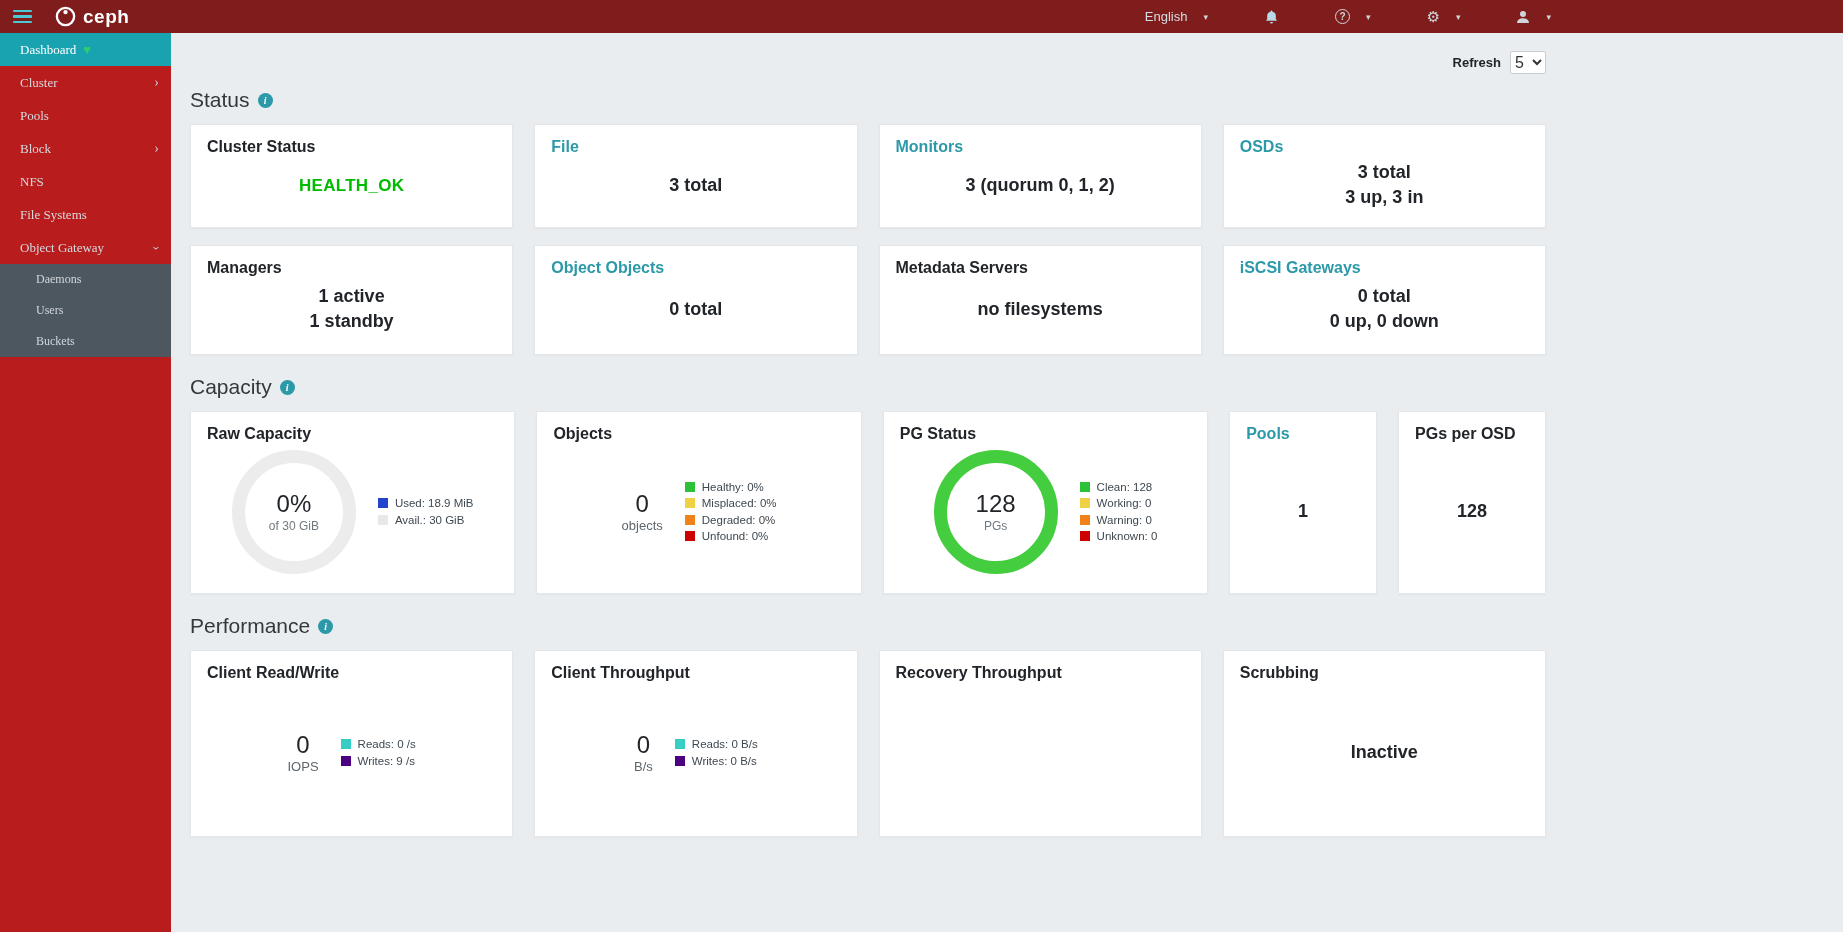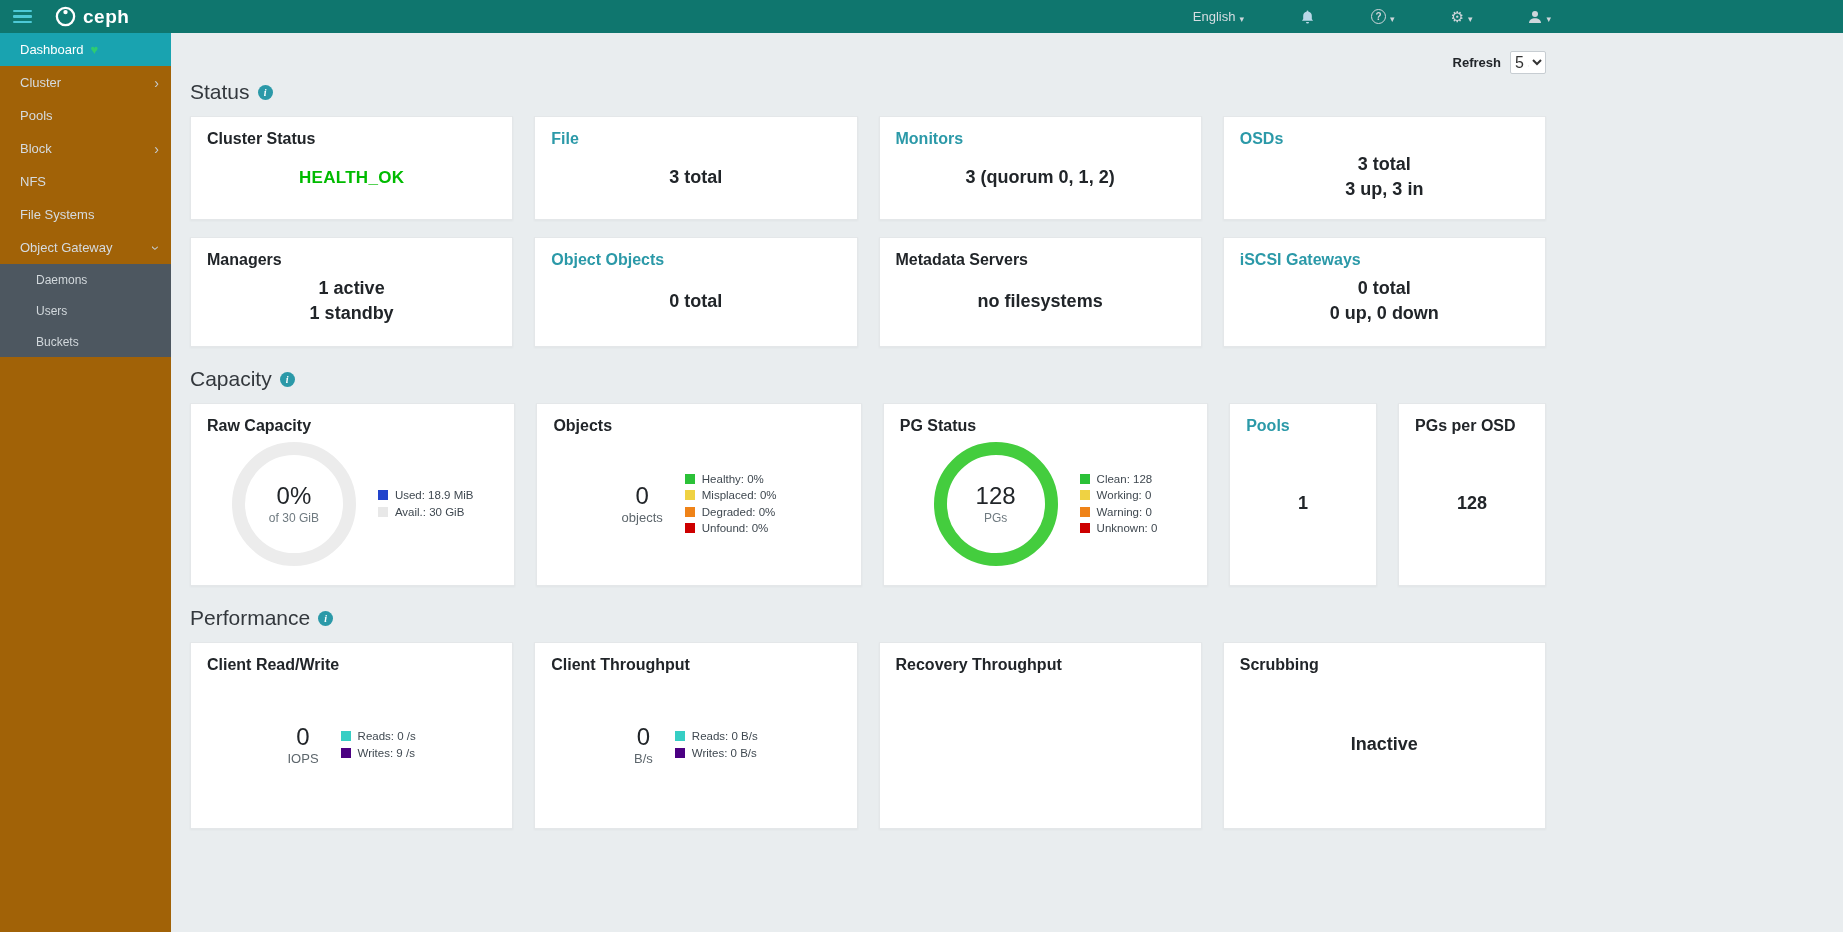--- a/index.html
+++ b/index.html
@@ -2,60 +2,60 @@
 <html><head>
 <meta charset="utf-8">
 <style>
   * { box-sizing: border-box; margin: 0; padding: 0; }
   html, body { width: 1843px; height: 932px; overflow: hidden; }
   body { font-family: "Liberation Sans", sans-serif; background: #e9edef; color: #212529; }
 
   .app { display: flex; flex-direction: column; height: 100%; }
 
   
-  .navbar { height: 33px; background: #0f766e; display: flex; align-items: center; flex: none; }
+  .navbar { height: 33px; background: #7f1d1d; display: flex; align-items: center; flex: none; }
   .hamburger { width: 44px; height: 33px; background: transparent; border: 0; cursor: pointer;
                display: flex; flex-direction: column; align-items: center; justify-content: center; gap: 3px; }
   .hamburger span { display: block; width: 19px; height: 2.5px; background: #4dc9d6; border-radius: 1px; }
   .brand { display: flex; align-items: center; gap: 6px; margin-left: 10px; cursor: pointer; }
   .brand-text { color: #fff; font-weight: 700; font-size: 19px; letter-spacing: 0.5px; }
   .nav-right { margin-left: auto; margin-right: 292px; display: flex; align-items: center; gap: 32px; }
-  .nav-item { display: flex; align-items: flex-end; gap: 4px; color: #d6dde2; font-size: 13px; cursor: pointer; padding-left: 24px; }
+  .nav-item { display: flex; align-items: center; gap: 16px; color: #d6dde2; font-size: 13px; cursor: pointer; padding-left: 24px; }
   .caret { font-size: 9px; color: #cfd6db; }
   .help-circle { width: 15px; height: 15px; border: 1.4px solid #cfd6db; border-radius: 50%;
                  display: inline-flex; align-items: center; justify-content: center;
                  font-size: 10px; font-weight: 700; color: #cfd6db; }
   .gear-glyph { font-size: 15px; color: #cfd6db; line-height: 1; }
 
   
   .main-row { display: flex; flex: 1; overflow: hidden; }
 
   
-  .sidebar { width: 171px; background: #a16207; flex: none; }
+  .sidebar { width: 171px; background: #b91c1c; flex: none; font-family: Liberation Serif, serif; }
   .side-item { height: 33px; display: flex; align-items: center; padding: 0 12px 0 20px;
                color: #d5dbe0; font-size: 13px; cursor: pointer; position: relative; }
   .side-item.active { background: #19a3b0; color: #fff; }
   .side-item .chev { margin-left: auto; font-size: 14px; color: #c6cdd2; line-height: 1; }
   .chev-down { display: inline-block; transform: rotate(90deg); }
   .heart { color: #2ecc71; font-size: 13px; margin-left: 7px; }
   .side-sub { background: #4d5760; }
   .side-sub .side-item { height: 31px; padding-left: 36px; font-size: 12px; color: #d2d8dc; }
 
   
   .content { flex: 1; overflow: hidden; }
   .container { width: 1356px; margin: 17px 0 0 19px; }
 
   .refresh-row { display: flex; justify-content: flex-end; align-items: center; gap: 9px; margin-bottom: 4px; height: 24px; }
   .refresh-label { font-size: 13px; font-weight: 600; color: #212529; }
   .refresh-select { width: 36px; height: 23px; font-size: 16px; border: 1px solid #c7cdd2; background: #fff;
                     color: #333; border-radius: 2px; font-family: "Liberation Sans", sans-serif; }
 
   .section-heading { display: flex; align-items: center; gap: 8px; font-size: 21px; font-weight: 500;
                      color: #33383d; margin: 20px 0 12px; }
-  .section-heading.first { margin-top: 6px; text-align: center; }
+  .section-heading.first { margin-top: 14px; text-align: center; }
   .info-icon { width: 15px; height: 15px; border-radius: 50%; background: #2b99a8; color: #fff;
                display: inline-flex; align-items: center; justify-content: center;
                font-size: 10px; font-weight: 700; font-style: italic; cursor: pointer;
                font-family: "Liberation Serif", serif; flex: none; }
 
   .grid { display: grid; }
   .status-grid { grid-template-columns: repeat(4, 1fr); grid-template-rows: 104px 110px; gap: 17px 21px; }
   .capacity-grid { grid-template-columns: 2.2fr 2.2fr 2.2fr 1fr 1fr; gap: 21px; grid-auto-rows: 183px; }
   .perf-grid { grid-template-columns: repeat(4, 1fr); gap: 21px; grid-auto-rows: 187px; }
 

